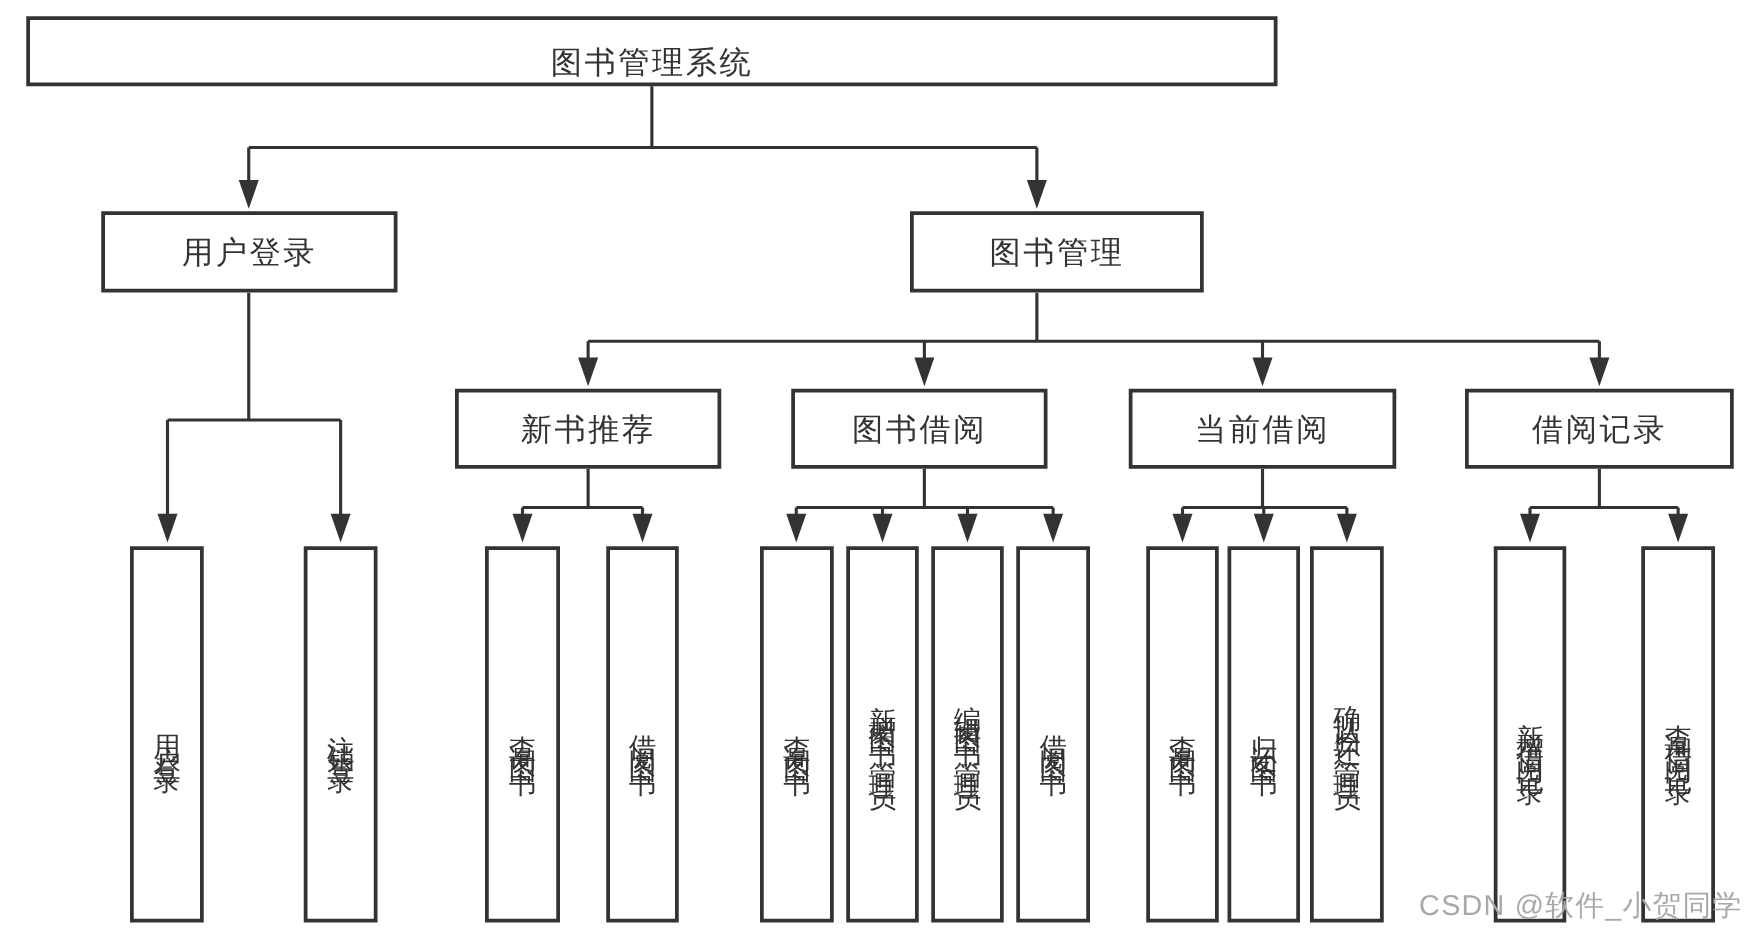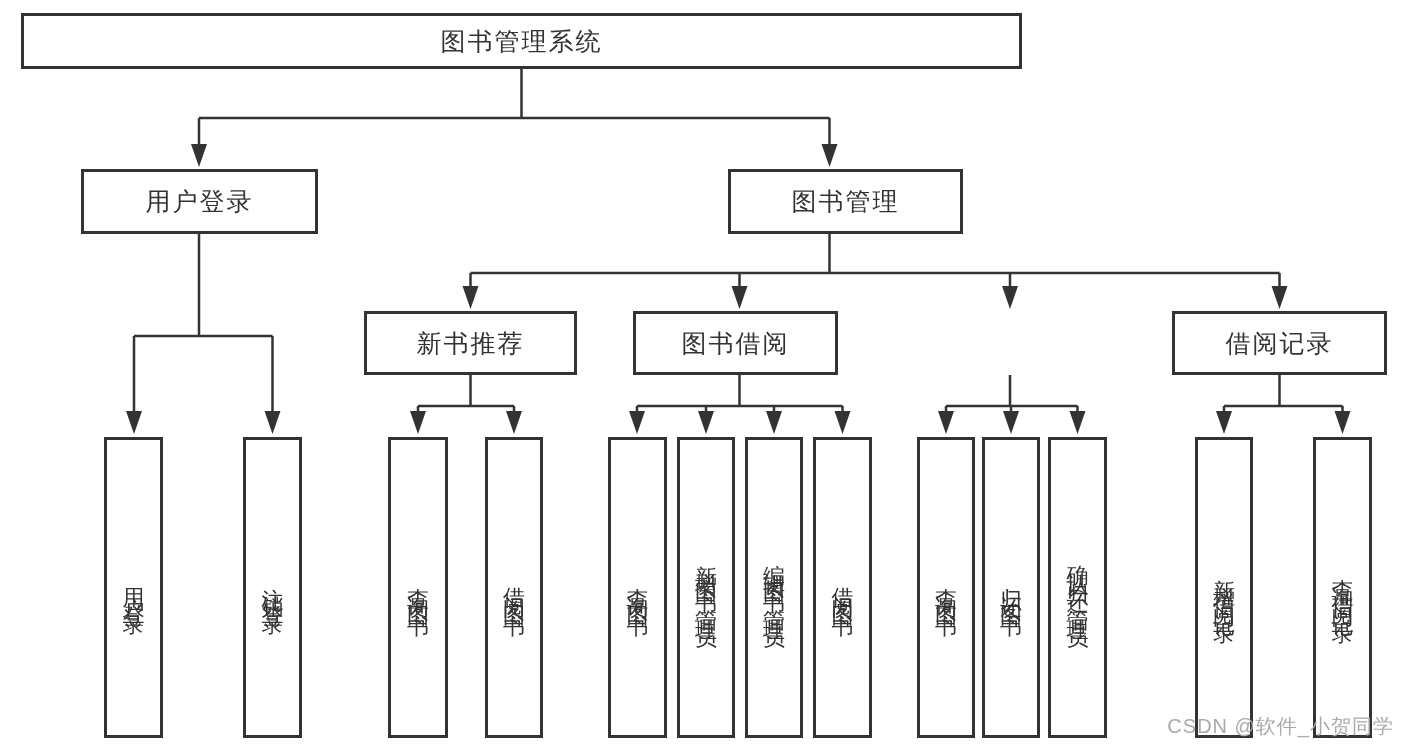--- a/index.html
+++ b/index.html
@@ -14,21 +14,21 @@
     position:absolute;box-sizing:border-box;border:3px solid var(--line,#333);
     background:var(--box_bg,#fff);display:flex;align-items:center;justify-content:center;
     text-align:center;
   }
   .h{font-size:25px;letter-spacing:2px;}
   .v .lbl{
     writing-mode:vertical-rl;text-orientation:mixed;
     font-size:22px;letter-spacing:9px;line-height:1;
   }
   
-  .n-root {left:21px; top:13px; width:1001px;height:56px;}
+  .n-root {left:21px; top:13px; width:1001px;height:56px;align-items:flex-end;}
   .n-l2a  {left:81px; top:169px;width:237px; height:65px;}
   .n-l2b  {left:712px;top:169px;width:235px; height:65px;margin-left:16px;}
   .n-l3a  {left:364px;top:311px;width:213px; height:64px;}
   .n-l3b  {left:633px;top:311px;width:205px; height:64px;}
   .n-l3c  {left:903px;top:311px;width:214px; height:64px;}
   .n-l3d  {left:1172px;top:311px;width:215px;height:64px;}
   
   .leaf{top:437px;height:301px;}
   .lf1 {left:104px; width:59px;}
   .lf2 {left:243px; width:59px;}
@@ -37,21 +37,21 @@
   .lf5 {left:608px; width:59px;}
   .lf6 {left:677px; width:58px;}
   .lf7 {left:745px; width:58px;}
   .lf8 {left:813px; width:59px;}
   .lf9 {left:917px; width:58px;}
   .lf10{left:982px; width:58px;}
   .lf11{left:1048px;width:59px;}
   .lf12{left:1195px;width:58px;}
   .lf13{left:1313px;width:59px;}
   .wm{
-    position:absolute;right:11px;bottom:7px;font-size:20px;letter-spacing:1px;
+    position:absolute;right:11px;bottom:7px;font-size:23px;letter-spacing:1px;
     color:var(--watermark,#a9a9a9);white-space:nowrap;
   }
 </style>
 </head>
 <body>
 
 <div class="stage">
 
   <svg class="wires" viewBox="0 0 1405 747" xmlns="http://www.w3.org/2000/svg">
     <g stroke="currentColor" stroke-width="2.5" fill="none">
@@ -106,20 +106,23 @@
   <div class="node h n-l2b">
     <span>图书管理</span>
   </div>
 
   <div class="node h n-l3a">
     <span>新书推荐</span>
   </div>
   <div class="node h n-l3b">
     <span>图书借阅</span>
   </div>
+  <div class="node h n-l3c">
+    <span>当前借阅</span>
+  </div>
   <div class="node h n-l3d">
     <span>借阅记录</span>
   </div>
 
   <div class="node v leaf lf1">
     <span class="lbl">用户登录</span>
   </div>
   <div class="node v leaf lf2">
     <span class="lbl">注销登录</span>
   </div>

